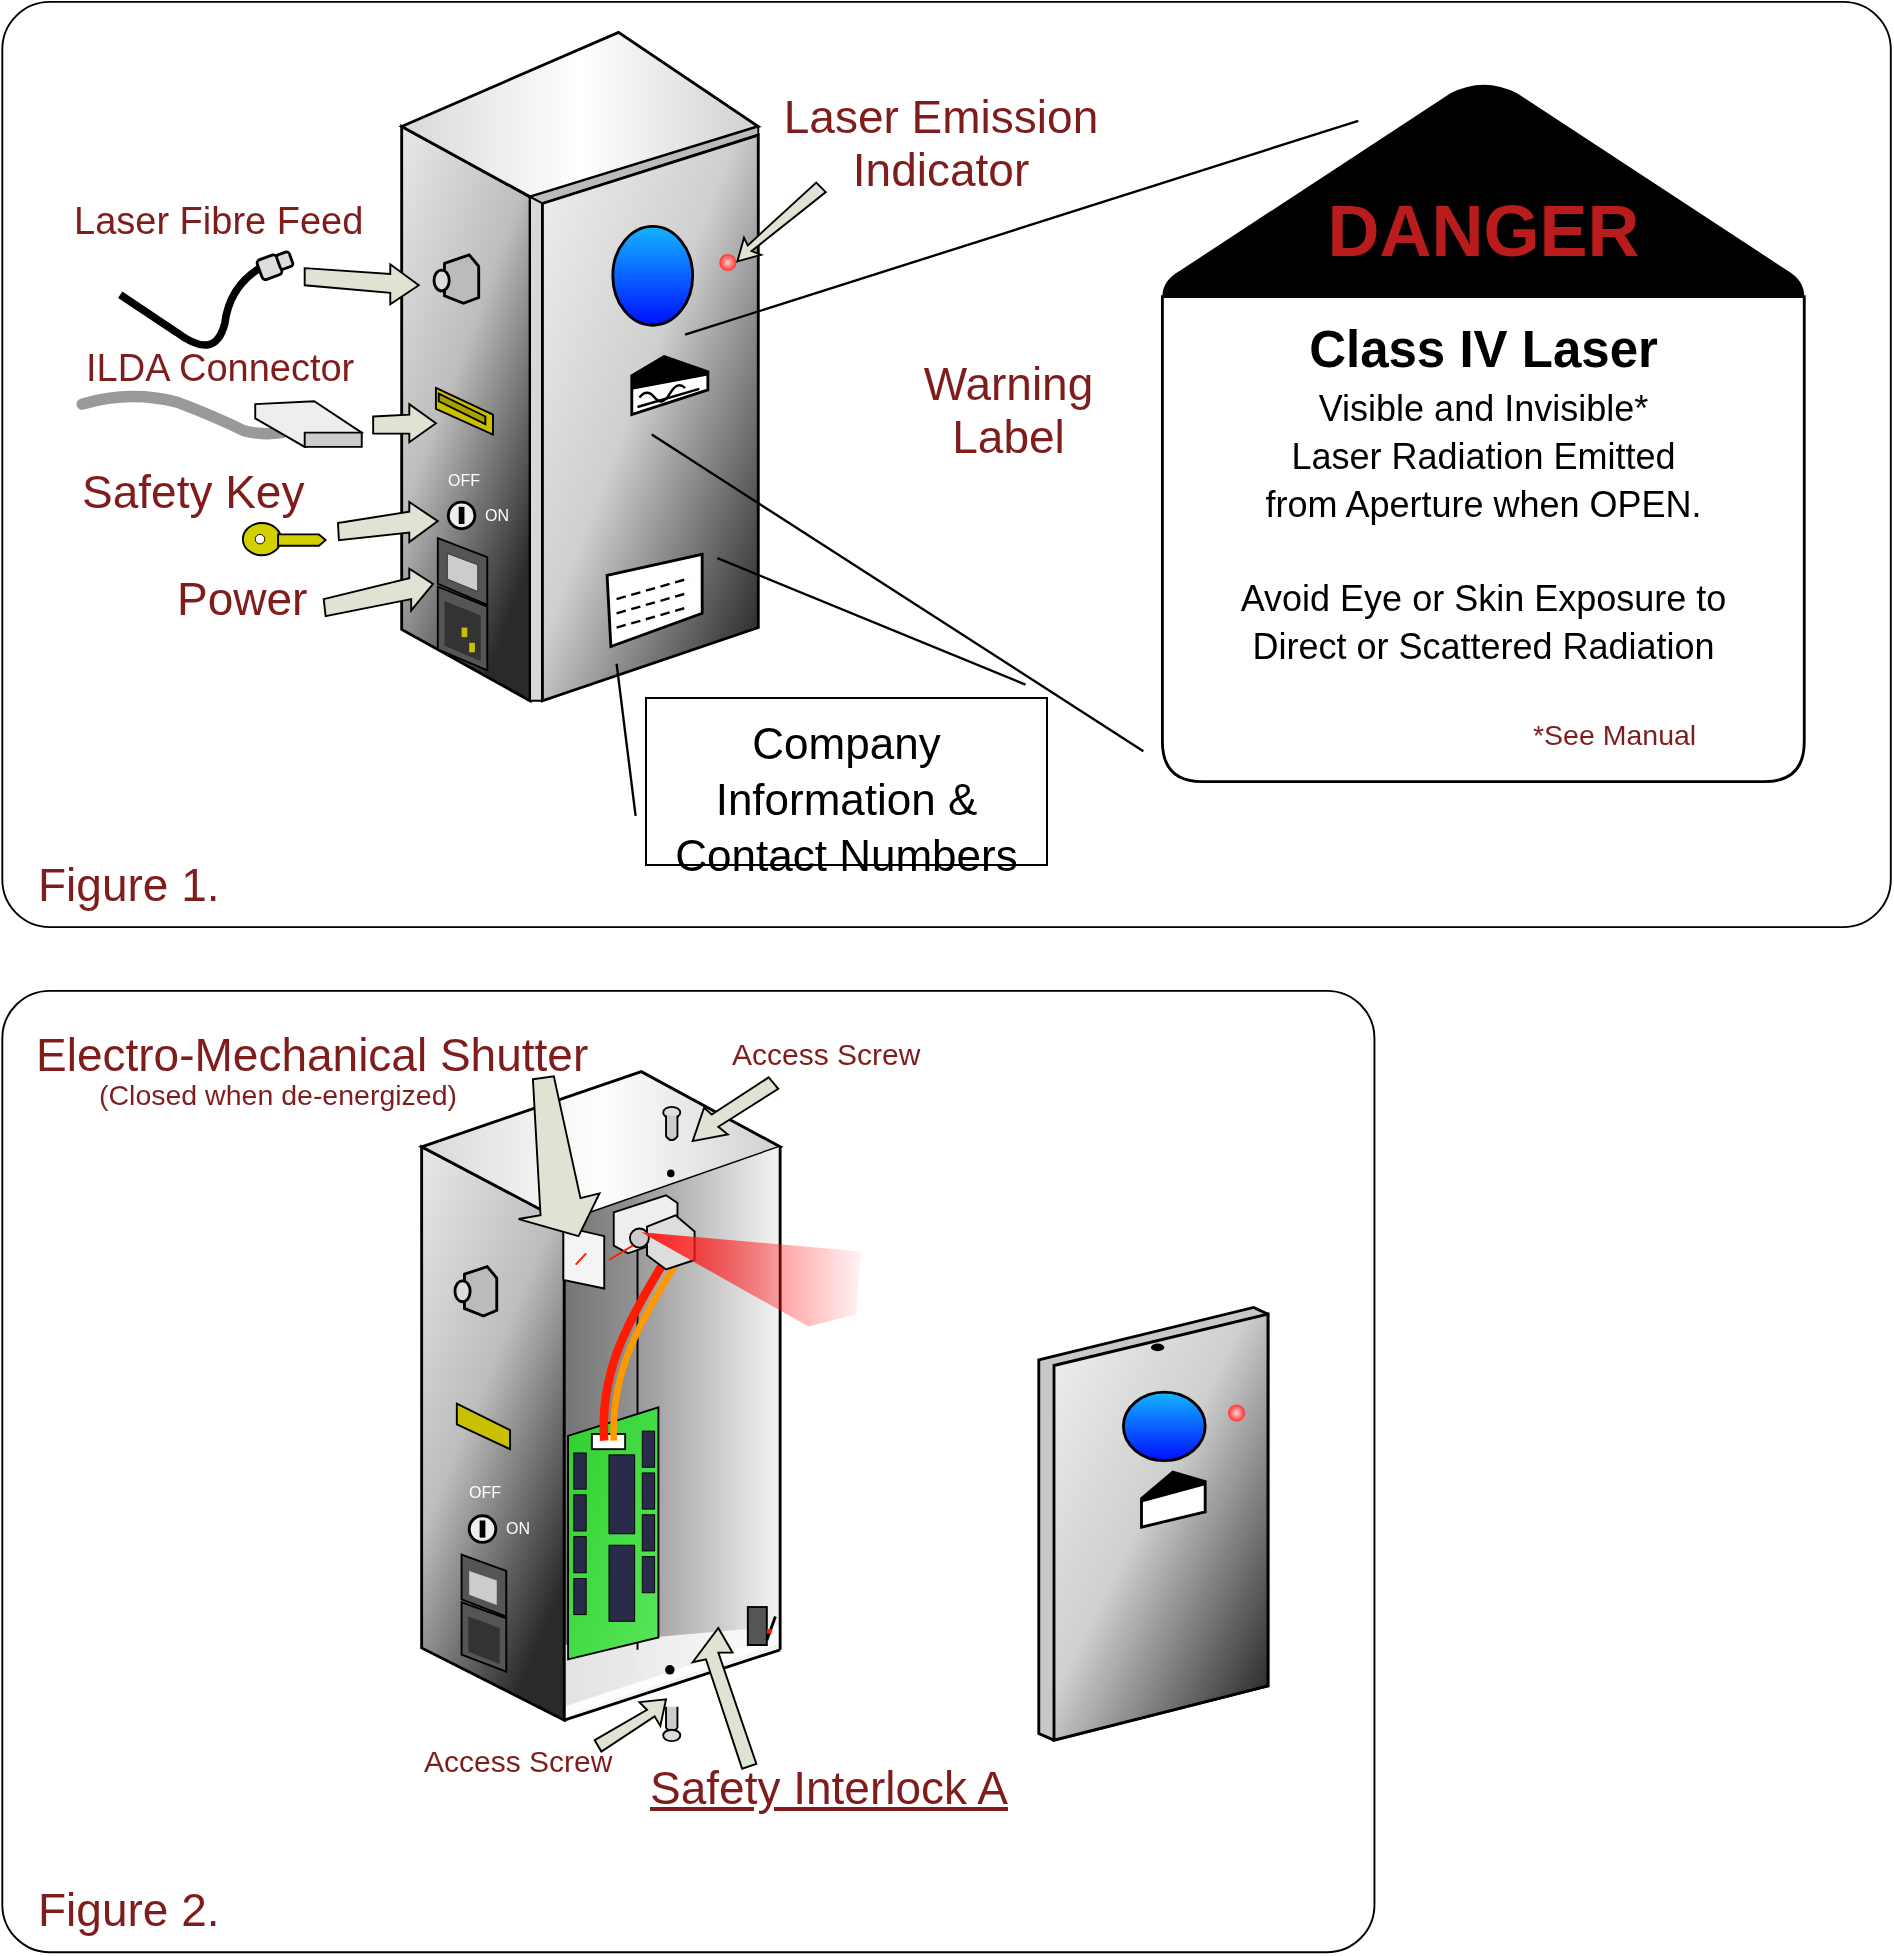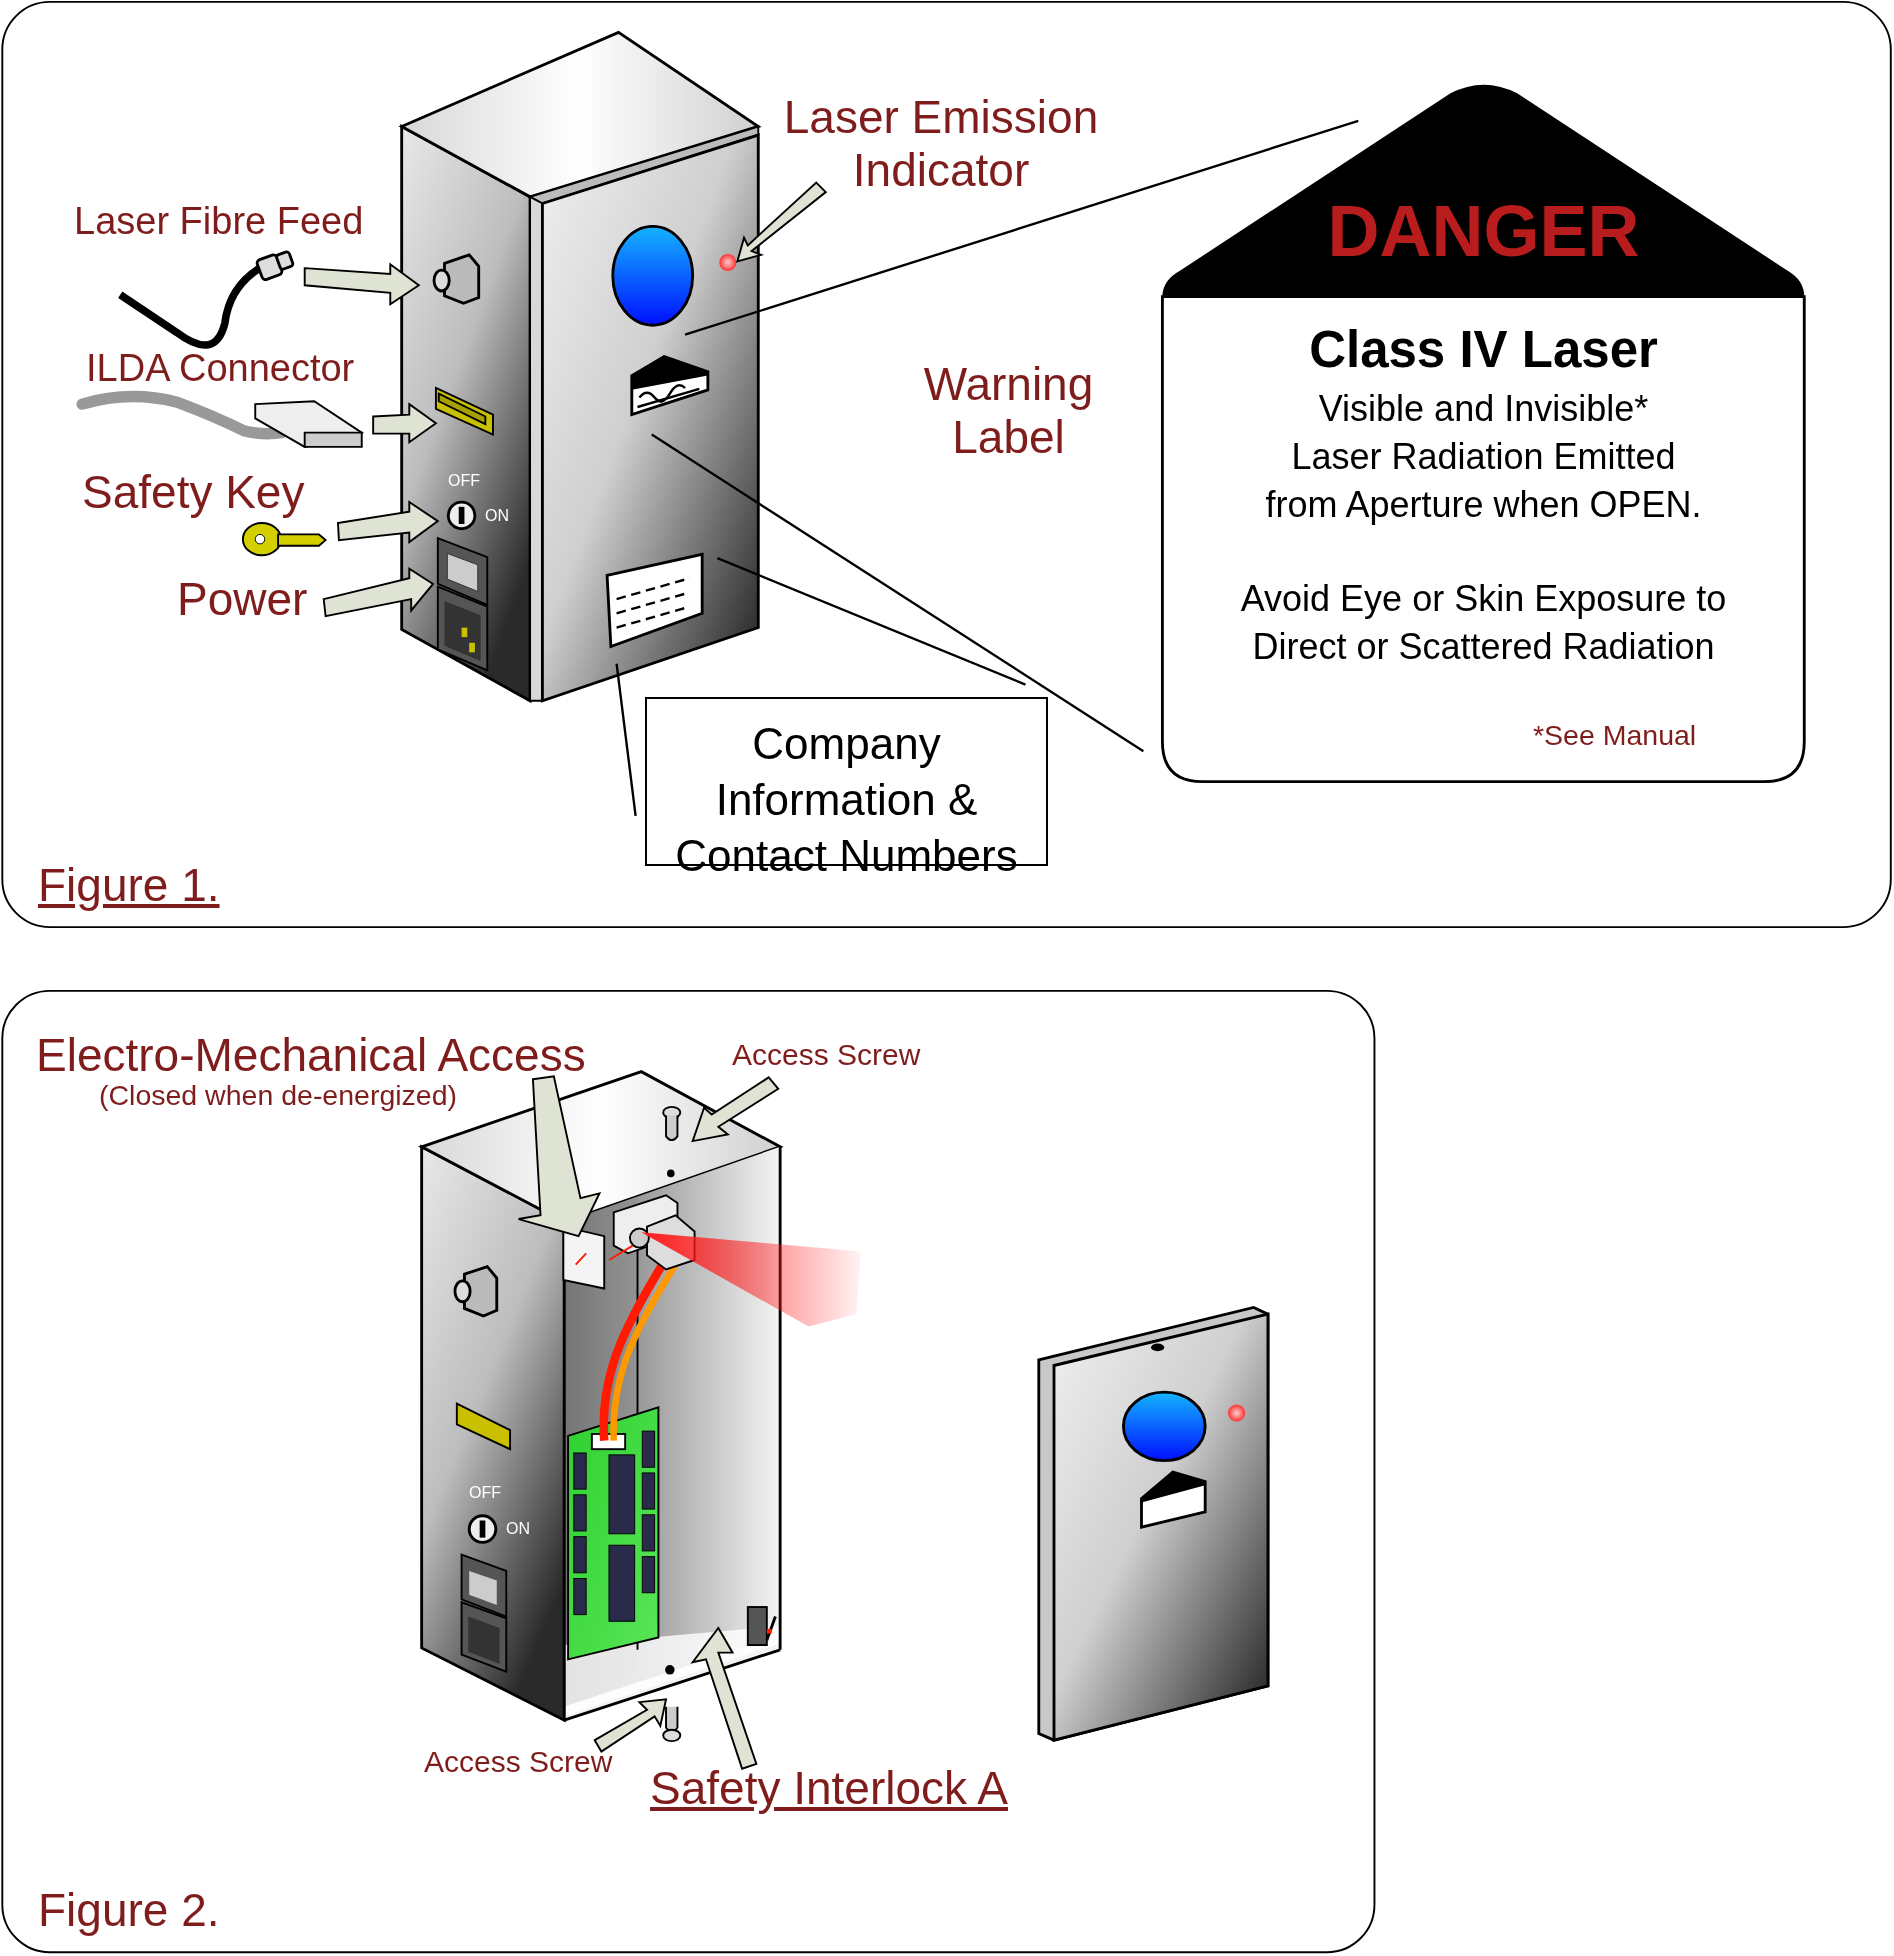--- a/index.html
+++ b/index.html
@@ -285,23 +285,23 @@
   <div>Visible and Invisible*</div>
   <div>Laser Radiation Emitted</div>
   <div>from Aperture when OPEN.</div>
 </div>
 <div class="sign-text" style="top:575px;font-size:36px;line-height:48px;">
   <div>Avoid Eye or Skin Exposure to</div>
   <div>Direct or Scattered Radiation</div>
 </div>
 <div class="lbl" style="left:1533px;top:719px;font-size:28.5px;">*See Manual</div>
 
-<div class="lbl fig-title" style="left:38px;top:859px;text-decoration:underline;">Figure 1.</div>
-
-<div class="lbl" style="left:36px;top:1029px;font-size:46px;">Electro-Mechanical Access</div>
+<div class="lbl fig-title" style="left:38px;top:859px;">Figure 1.</div>
+
+<div class="lbl" style="left:36px;top:1029px;font-size:46px;">Electro-Mechanical Shutter</div>
 <div class="lbl" style="left:99px;top:1079px;font-size:28.5px;">(Closed when de-energized)</div>
 <div class="lbl" style="left:732px;top:1038px;font-size:30px;">Access Screw</div>
 <div class="lbl" style="left:424px;top:1745px;font-size:30px;">Access Screw</div>
 <div class="lbl" style="left:650px;top:1762px;font-size:46px;text-decoration:underline;">Safety Interlock A</div>
 <div class="lbl tiny" style="left:469px;top:1484px;">OFF</div>
 <div class="lbl tiny" style="left:506px;top:1520px;">ON</div>
 <div class="lbl fig-title" style="left:38px;top:1884px;">Figure 2.</div>
 
 
 </body></html>

